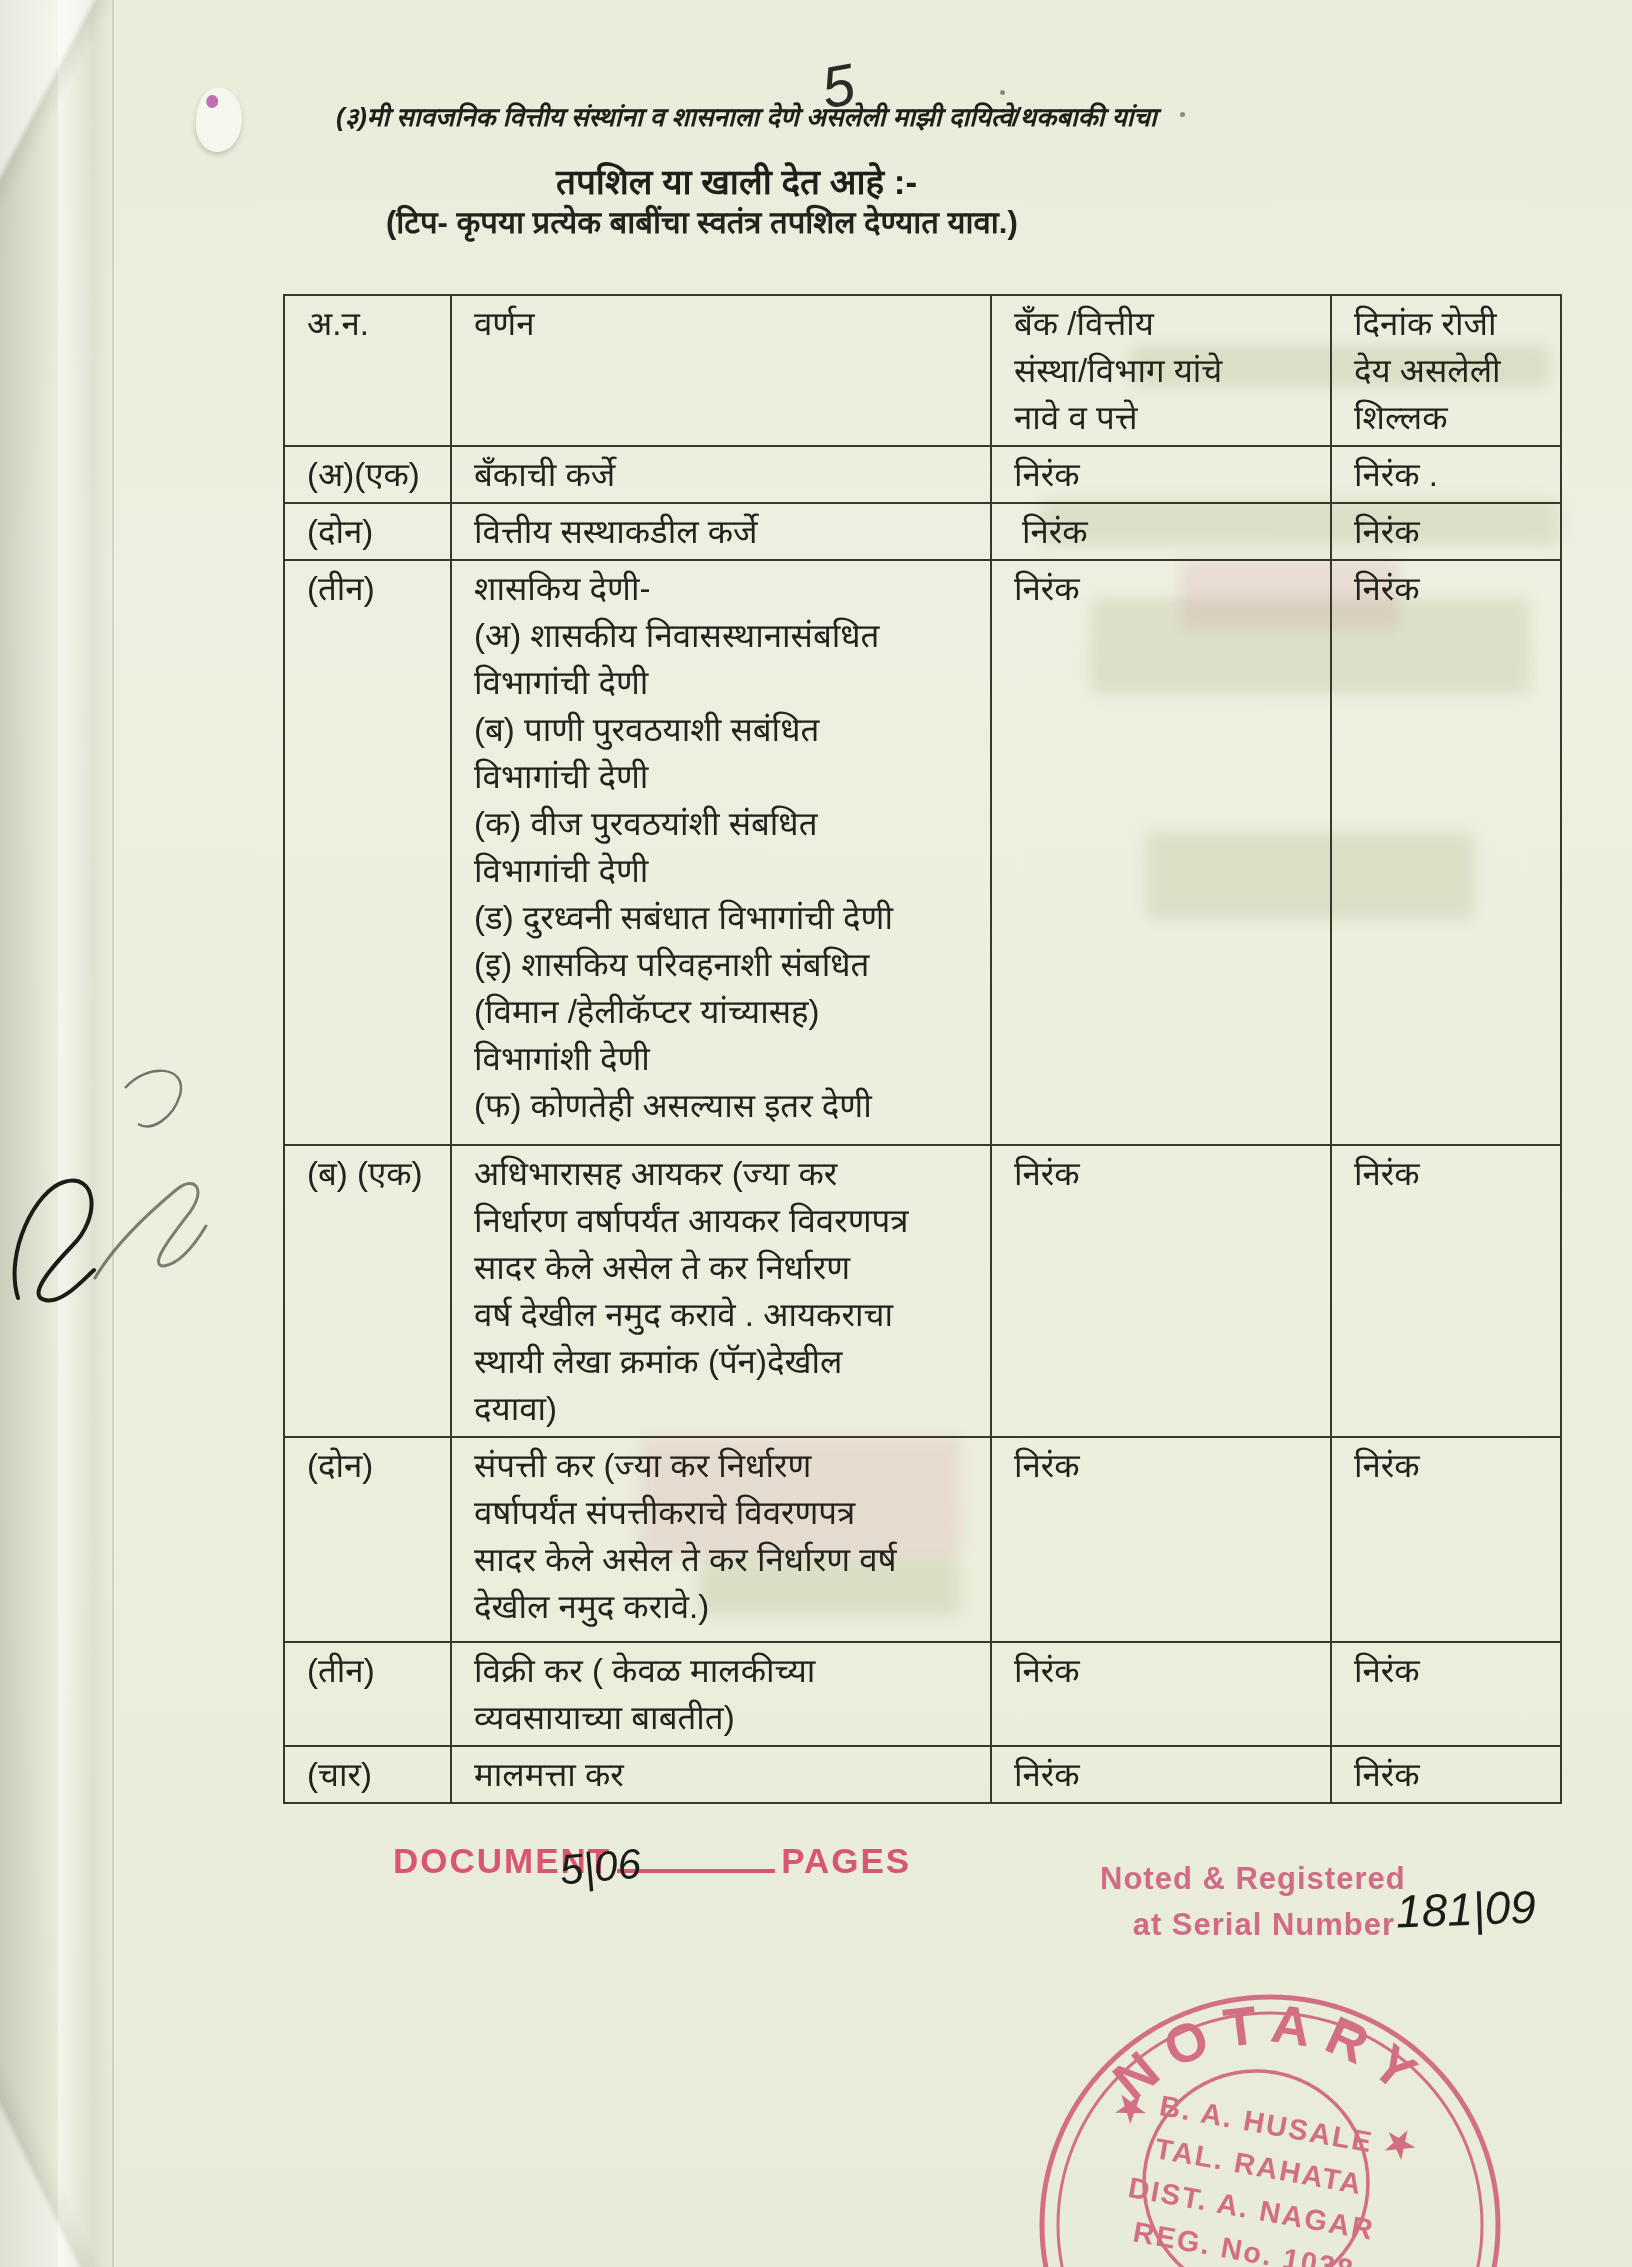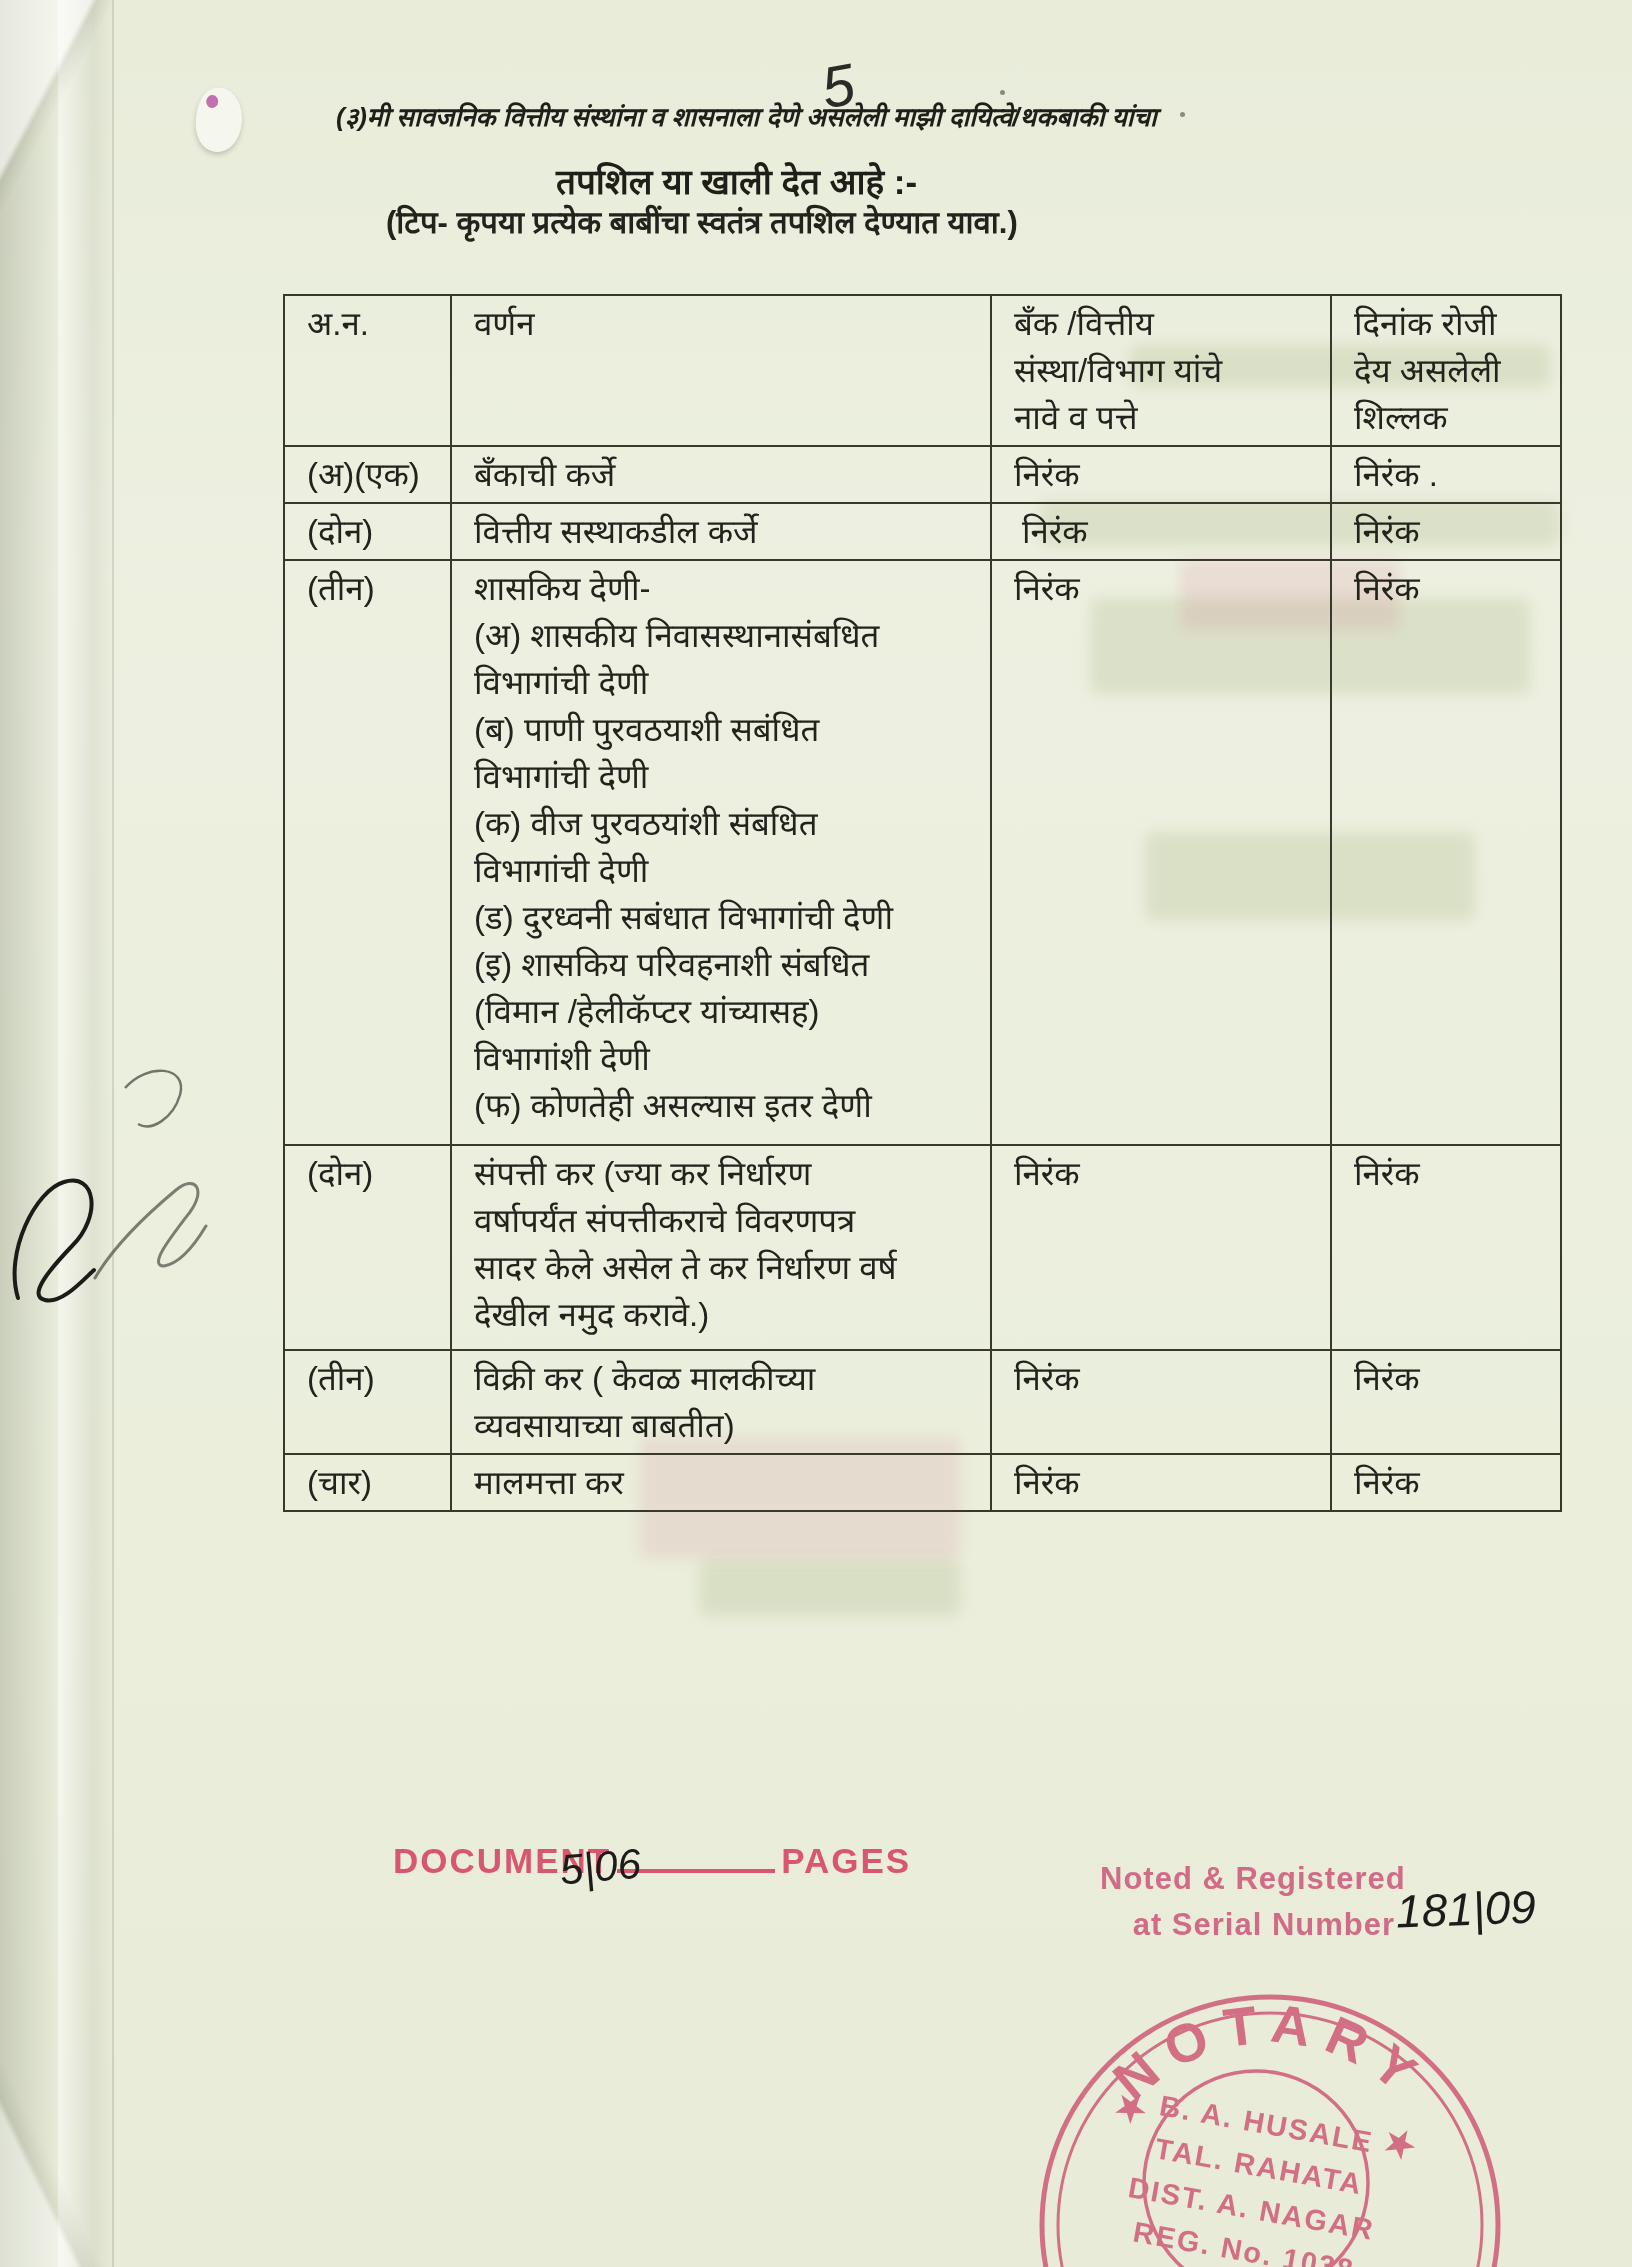--- a/index.html
+++ b/index.html
@@ -127,20 +127,31 @@
 विभागांची देणी
 (क) वीज पुरवठयांशी संबधित
 विभागांची देणी
 (ड) दुरध्वनी सबंधात विभागांची देणी
 (इ) शासकिय परिवहनाशी संबधित
 (विमान /हेलीकॅप्टर यांच्यासह)
 विभागांशी देणी
 (फ) कोणतेही  असल्यास इतर देणी</td>
       <td class="push-down">निरंक</td>
       <td class="push-down">निरंक</td>
+    </tr>
+    <tr style="height:283px">
+      <td>(ब) (एक)</td>
+      <td>अधिभारासह आयकर (ज्या कर
+निर्धारण वर्षापर्यंत आयकर विवरणपत्र
+सादर केले असेल  ते कर निर्धारण
+वर्ष देखील नमुद  करावे . आयकराचा
+स्थायी लेखा क्रमांक (पॅन)देखील
+दयावा)</td>
+      <td>निरंक</td>
+      <td>निरंक</td>
     </tr>
     <tr style="height:205px">
       <td>(दोन)</td>
       <td>संपत्ती कर (ज्या कर निर्धारण
 वर्षापर्यंत संपत्तीकराचे विवरणपत्र
 सादर केले असेल ते कर निर्धारण वर्ष
 देखील नमुद करावे.)</td>
       <td>निरंक</td>
       <td>निरंक</td>
     </tr>

